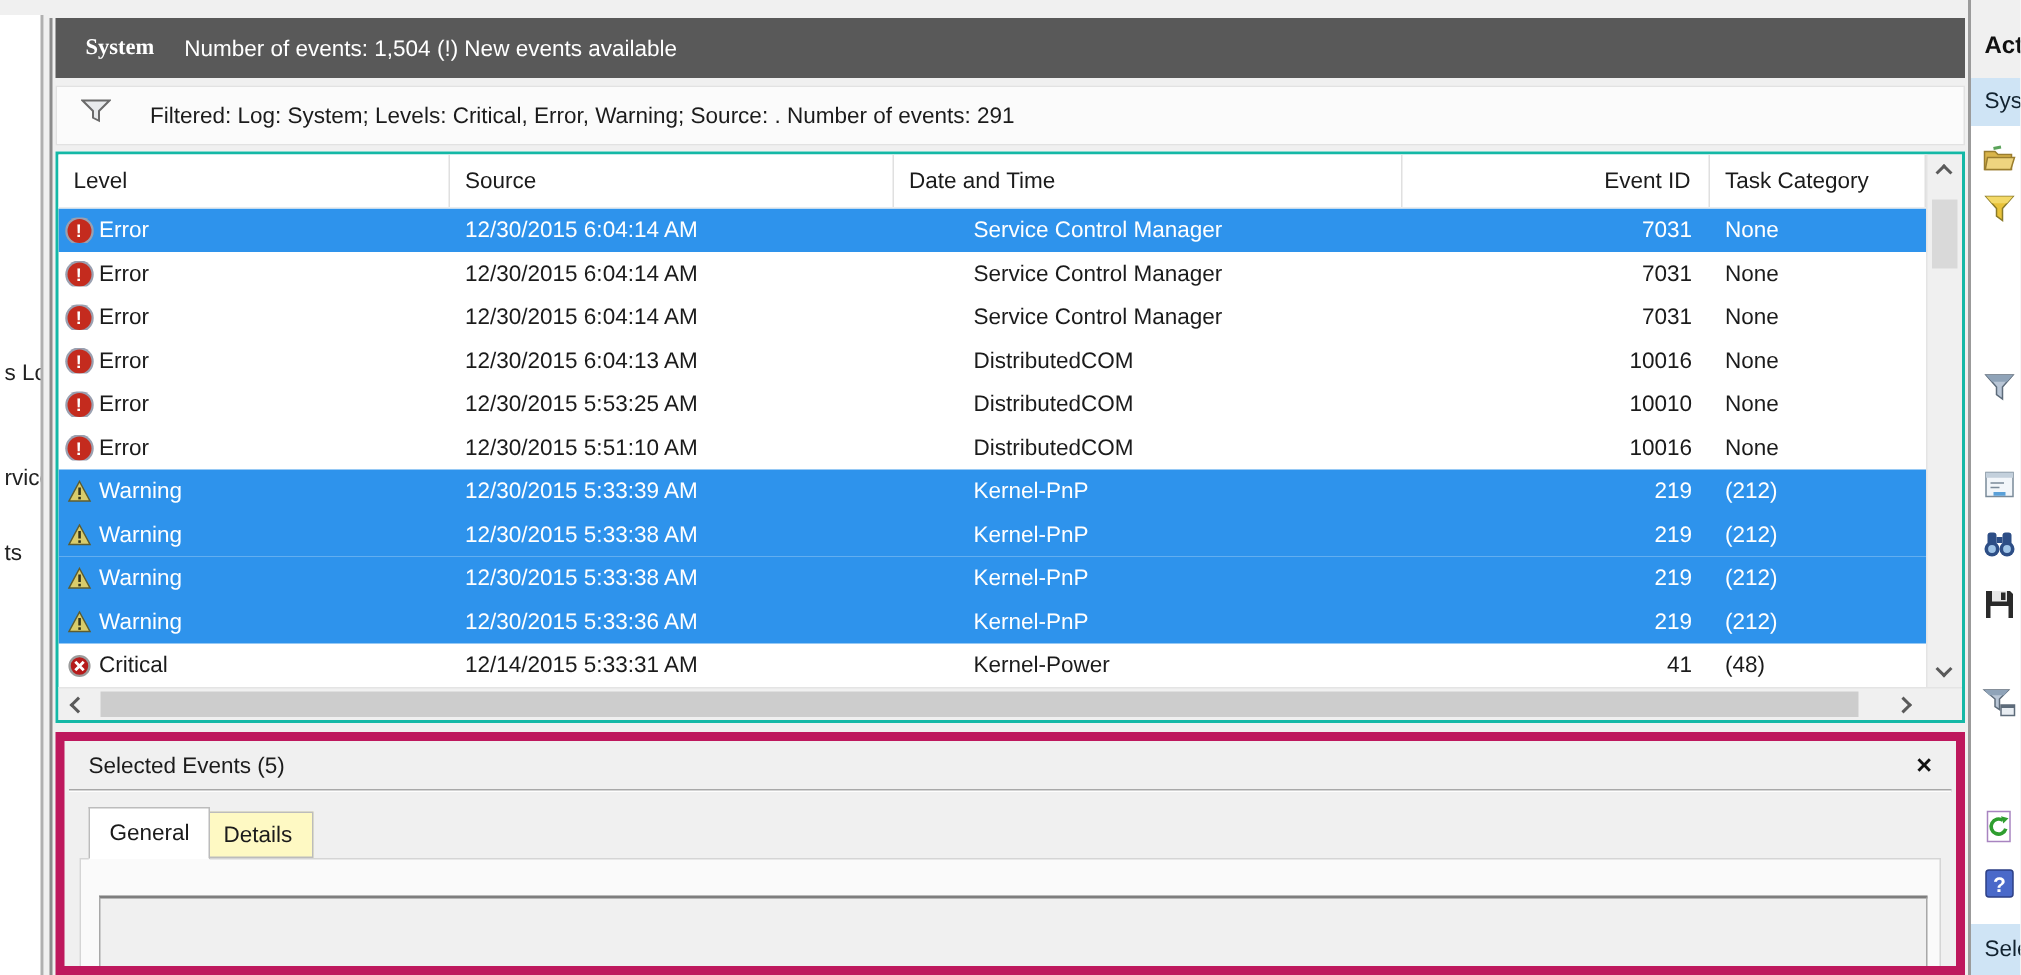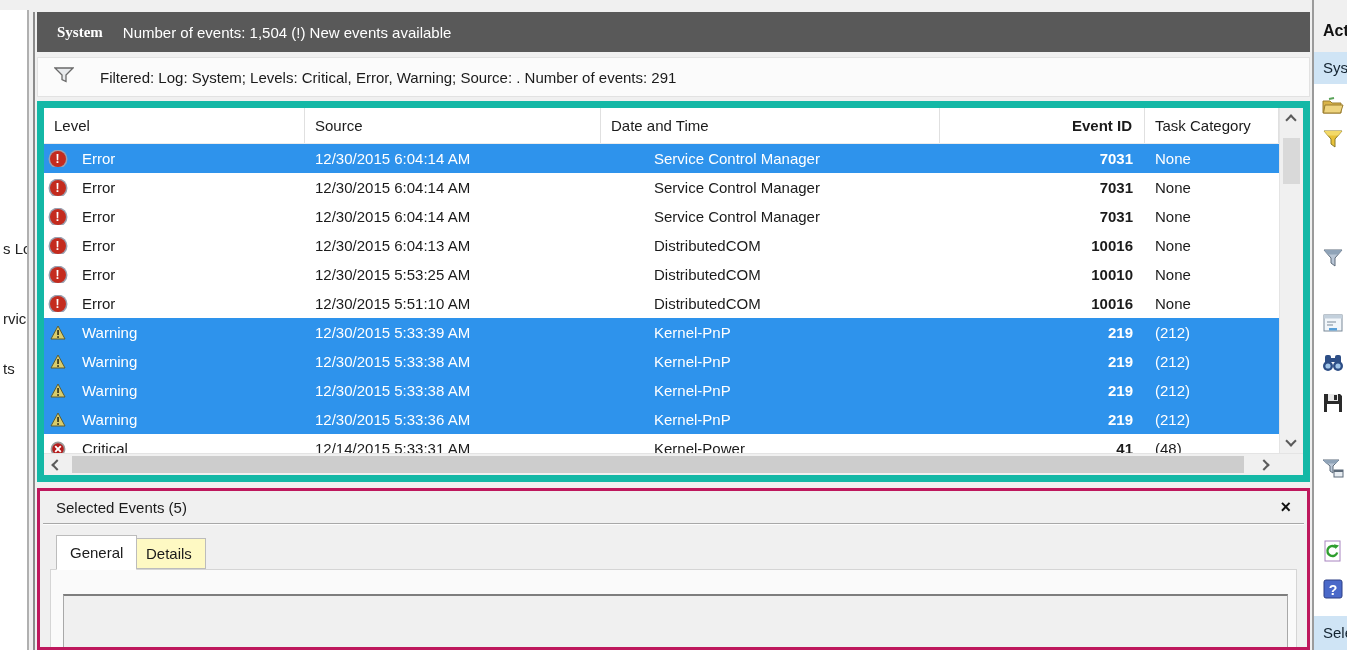--- a/index.html
+++ b/index.html
@@ -16,38 +16,38 @@
   
   .main { position:absolute; left:33px; top:12px; width:1277px; height:638px; background:#f0f0f0; border-left:2px solid #8c8c8c; }
 
   .titlebar { position:absolute; top:0; left:2px; right:0; height:40px; background:#595959; color:#fff; display:flex; align-items:center; padding-left:20px; }
   .titlebar .t-title { font-weight:bold; font-size:15px;font-family:Liberation Serif, serif; }
   .titlebar .t-sub { margin-left:20px; font-size:15px; }
 
   .filterbar { position:absolute; top:45px; left:2px; right:0; height:40px; background:#fbfbfb; border:1px solid #e2e2e2; display:flex; align-items:center; padding-left:16px; }
   .filterbar .f-text { margin-left:26px; font-size:15px; }
 
-  .tableframe { position:absolute; top:89px; left:2px; right:0; height:381px; background:#fff; border:7px solid #14b8a6; }
+  .tableframe { position:absolute; top:89px; left:2px; right:0; height:381px; background:#fff; border:2px solid #14b8a6; }
 
   .thead { position:absolute; top:0; left:0; right:24px; height:36px; display:flex; background:#fff; border-bottom:1px solid #ececec; }
   .th { font-size:15px; line-height:35px; padding-left:10px; border-right:1px solid #e0e0e0; overflow:hidden; white-space:nowrap; }
   .c-level   { width:261px; }
   .c-date    { width:339px; }
   .c-source  { width:296px; }
-  .c-eventid { width:205px;font-weight:bold; }
+  .c-eventid { width:205px; }
   .c-task    { flex:1; }
   .th.c-eventid { text-align:right; padding-right:12px; }
 
   .tbody { position:absolute; top:36px; left:0; right:24px; bottom:22px; overflow:hidden; }
   .row { height:29px; display:flex; align-items:center; font-size:15px; color:#1b1b1b; }
   .row.selected { background:#2e93ec; color:#fff; }
   .cell { overflow:hidden; white-space:nowrap; padding-left:10px; }
   .cell.c-level { display:flex; align-items:center; padding-left:5px; }
   .cell.c-eventid { text-align:right; padding-right:12px; }
-  .lvl-text { margin-left:16px; }
+  .lvl-text { margin-left:5px; }
 
   
   .lvl-icon { width:17px; height:17px; display:inline-flex; align-items:center; justify-content:center; flex:none; }
   .lvl-icon .ic { display:none; }
   .lvl-icon.icon-error .ic-error,
   .lvl-icon.icon-warning .ic-warning,
   .lvl-icon.icon-critical .ic-critical { display:flex; }
   .ic-error { width:16px; height:16px; border-radius:50%; background:#c42b1e; color:#fff;
               box-shadow:0 0 0 1.5px #9aa0b0; font-size:12px; font-weight:bold;
               align-items:center; justify-content:center; }
@@ -62,21 +62,21 @@
   .chev-down  { transform:rotate(-45deg); }
   .chev-left  { transform:rotate(45deg); }
   .chev-right { transform:rotate(225deg); }
   .sbtn { position:absolute; width:22px; height:20px; display:flex; align-items:center; justify-content:center; }
   .vscroll .up   { top:2px; left:0; }
   .vscroll .down { bottom:2px; left:0; }
   .hscroll .left { left:2px; top:1px; }
   .hscroll .right{ right:28px; top:1px; }
 
   
-  .preview { position:absolute; top:476px; left:2px; right:0; bottom:0; background:#f0f0f0; border:3px solid #be185d; overflow:hidden; }
+  .preview { position:absolute; top:476px; left:2px; right:0; bottom:0; background:#f0f0f0; border:6px solid #be185d; overflow:hidden; }
   .pv-header { position:absolute; top:0; left:0; right:0; height:32px; display:flex; align-items:center; padding:0 16px; font-size:15px; }
   .pv-title { flex:1; }
   .pv-close { font-size:18px; font-weight:bold; color:#111; cursor:default; line-height:1; }
   .pv-sep { position:absolute; top:32px; left:3px; right:3px; height:2px; background:#a8a8a8; border-bottom:1px solid #fdfdfd; }
   .tab { position:absolute; font-size:15px; background:#fff; border:1px solid #bcbcbc; padding:0 13px; white-space:nowrap;text-align:right; }
   .tab-general { top:44px; left:16px; height:35px; line-height:33px; border-bottom:1px solid #fff; z-index:3; }
   .tab-details { top:47px; left:92px; height:31px; line-height:29px; background:#fef9c3; z-index:1; }
   .pv-content { position:absolute; top:78px; left:10px; right:10px; bottom:-2px; background:#fafafa; border:1px solid #d5d5d5; z-index:2; }
   .pv-inner { position:absolute; top:24px; left:12px; right:8px; height:220px; background:#f0f0f0;
               border:1px solid #a8a8a8; border-top:2px solid #7e7e7e; }

